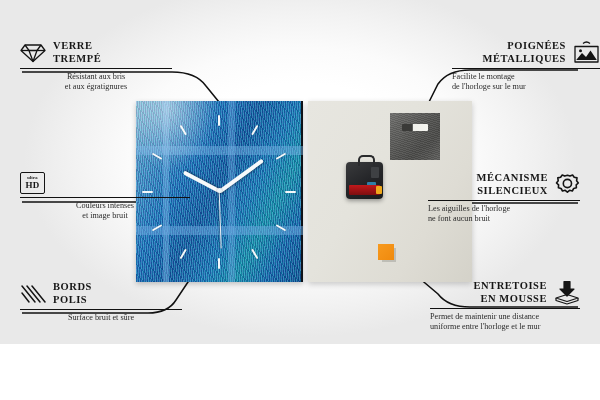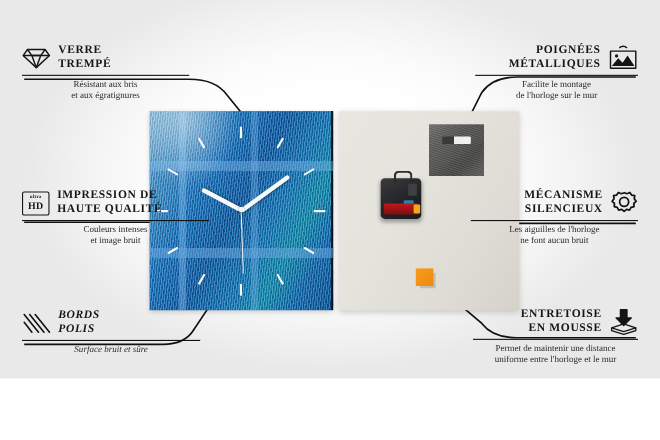--- a/index.html
+++ b/index.html
@@ -87,27 +87,27 @@
   .co-sub{
     font-size:8.2px;line-height:10px;color:#2a2a2a;margin-top:3px;white-space:pre-line;
   }
   .ico{flex:0 0 auto;display:block;}
 
   .left  .co-head{justify-content:flex-start;}
   .left  .co-title{text-align:left;}
   .left  .co-sub{text-align:center;}
   .right .co-head{justify-content:flex-end;}
   .right .co-title{text-align:right;}
-  .right .co-sub{text-align:center;}
+  .right .co-sub{text-align:left;}
 
   
   #c-verre   {left:20px;  top:40px;  width:152px;}
   #c-impr    {left:20px;  top:172px; width:170px;}
-  #c-bords   {left:20px;  top:281px; width:162px;font-style:italic;}
-  #c-poign   {left:432px; top:40px;  width:148px;}
+  #c-bords   {left:20px;  top:281px; width:162px;}
+  #c-poign   {left:452px; top:40px;  width:148px;}
   #c-meca    {left:428px; top:172px; width:152px;}
   #c-entre   {left:430px; top:280px; width:150px;}
 
   #c-verre .co-rule{width:152px;}
   #c-impr  .co-rule{width:170px;}
   #c-bords .co-rule{width:162px;}
   #c-poign .co-rule{width:148px;}
   #c-meca  .co-rule{width:152px;}
   #c-entre .co-rule{width:150px;}
 
@@ -198,22 +198,20 @@
     <div class="co-sub">Résistant aux bris
 et aux égratignures</div>
   </div>
 
   <div class="callout left" id="c-impr">
     <div class="co-head">
       <div class="hd-box ico">
         <span class="hd-ultra">ultra</span>
         <span class="hd-hd">HD</span>
       </div>
-      <div class="co-title">IMPRESSION DE
-HAUTE QUALITÉ</div>
     </div>
     <div class="co-rule"></div>
     <div class="co-sub">Couleurs intenses
 et image bruit</div>
   </div>
 
   <div class="callout left" id="c-bords">
     <div class="co-head">
       <svg class="ico" width="26" height="21" viewBox="0 0 26 21">
         <g stroke="#141414" stroke-width="1.5" stroke-linecap="round">

